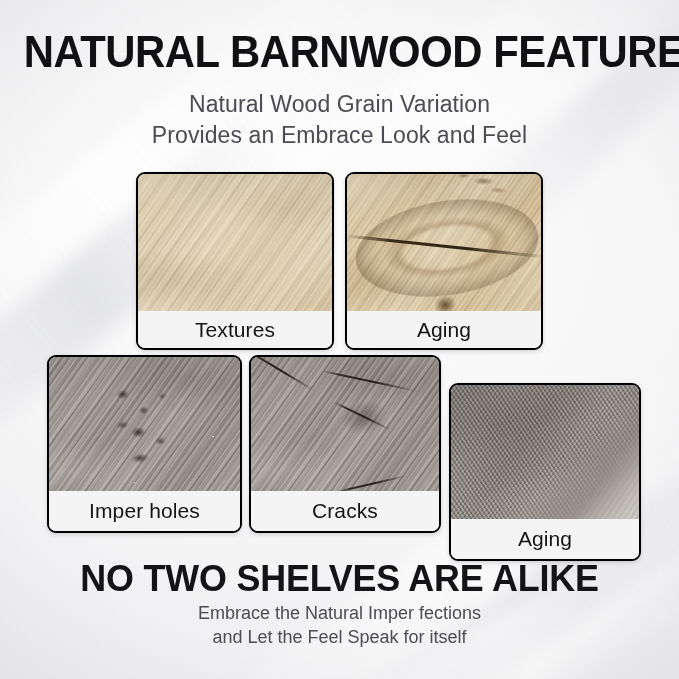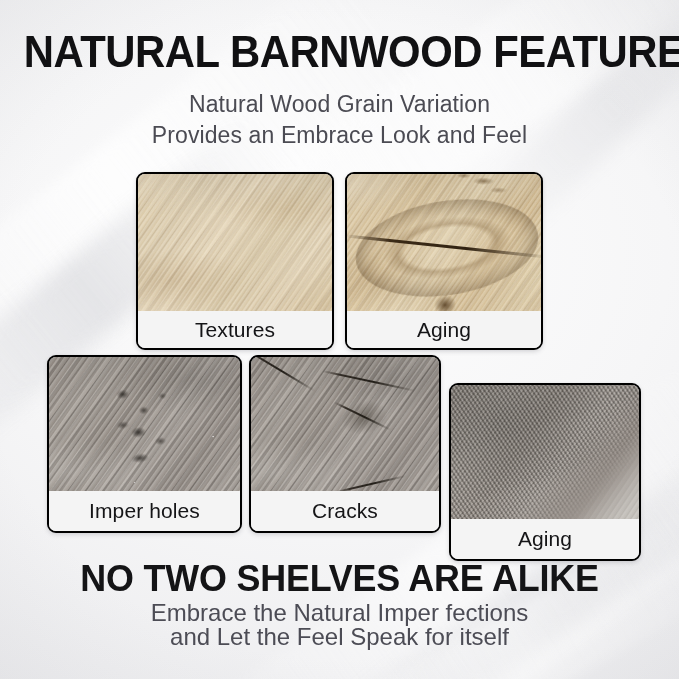--- a/index.html
+++ b/index.html
@@ -125,21 +125,21 @@
     letter-spacing: -0.2px;
     color: #141416;
     transform: scaleX(0.97);
     white-space: nowrap;
   }
   .footnote {
     position: absolute;
     left: 0; right: 0;
     top: 601px;
     text-align: center;
-    font-size: 24px;
+    font-size: 18px;
     line-height: 24px;
     color: #4c4c55;
   }
   .footnote .ln { display: block; }
 
   
   .card {
     position: absolute;
     border-radius: 9px;
     overflow: hidden;

